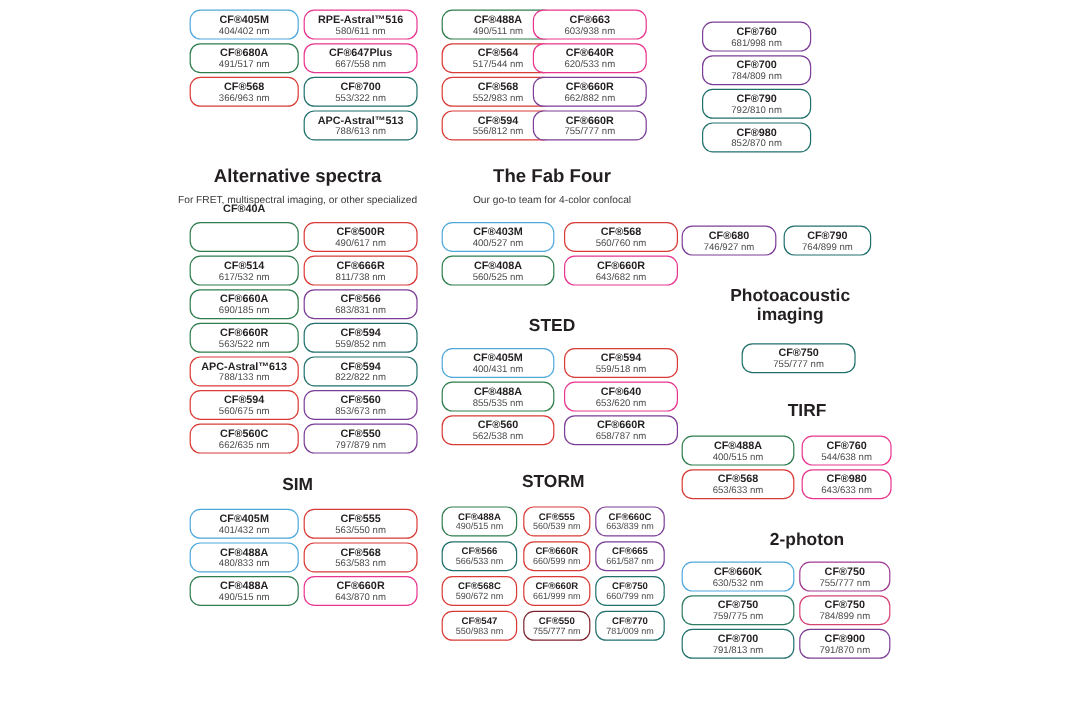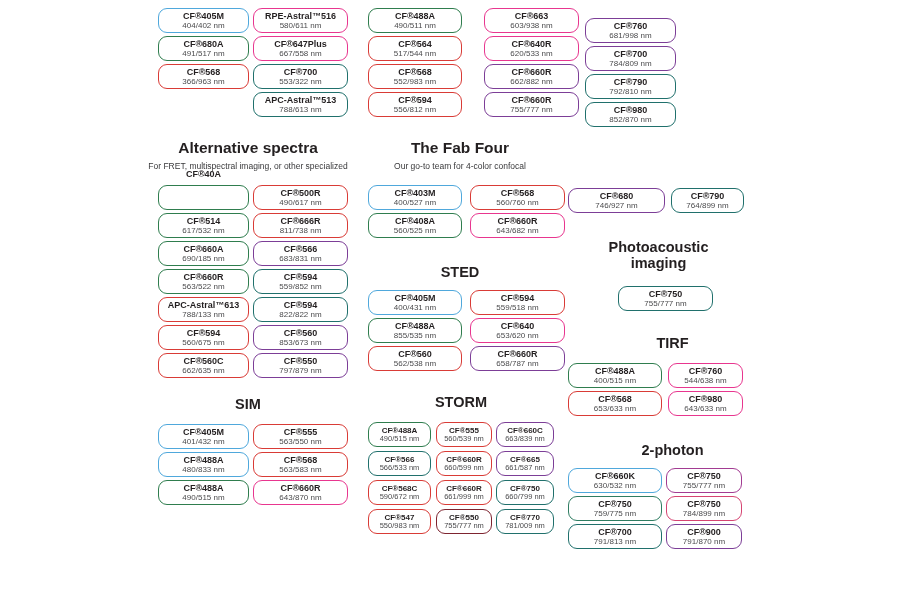--- a/index.html
+++ b/index.html
@@ -12,21 +12,21 @@
   .dye-name{font-size:9px;font-weight:700;color:#231f20;white-space:nowrap;}
   .dye-value{font-size:8px;color:#4b4b4d;white-space:nowrap;}
   .sec-title{position:absolute;text-align:center;font-weight:700;font-size:15.5px;
              color:#231f20;line-height:1.12;}
   .t14{font-size:14.5px;}
   .sec-sub{position:absolute;text-align:center;font-size:8.5px;color:#39393b;}
   .storm-col{gap:4px;}
   .storm-col .dye-name{font-size:8px;}
   .storm-col .dye-value{font-size:7.5px;}
   .misc-row{position:absolute;display:flex;gap:6px;}
-  .misc-row .dye-box:nth-child(1){width:97px;}
+  .misc-row .dye-box:nth-child(1){width:79px;}
   .misc-row .dye-box:nth-child(2){width:73px;}
 </style>
 </head>
 <body>
 
 <div class="canvas">
 
   <div class="col" style="left:158px;top:8px;width:91px">
       <div class="dye-box" style="border-color: rgb(79, 168, 220);">
     <div class="dye-name">CF®405M</div>
@@ -70,21 +70,21 @@
   </div>
       <div class="dye-box" style="border-color: rgb(217, 59, 54);">
     <div class="dye-name">CF®568</div>
     <div class="dye-value">552/983 nm</div>
   </div>
       <div class="dye-box" style="border-color: rgb(217, 59, 54);">
     <div class="dye-name">CF®594</div>
     <div class="dye-value">556/812 nm</div>
   </div>
     </div>
-  <div class="col" style="left:484px;top:8px;width:95px">
+  <div class="col" style="left:444px;top:8px;width:95px">
       <div class="dye-box" style="border-color: rgb(232, 54, 143);">
     <div class="dye-name">CF®663</div>
     <div class="dye-value">603/938 nm</div>
   </div>
       <div class="dye-box" style="border-color: rgb(232, 54, 143);">
     <div class="dye-name">CF®640R</div>
     <div class="dye-value">620/533 nm</div>
   </div>
       <div class="dye-box" style="border-color: rgb(124, 62, 151);">
     <div class="dye-name">CF®660R</div>

